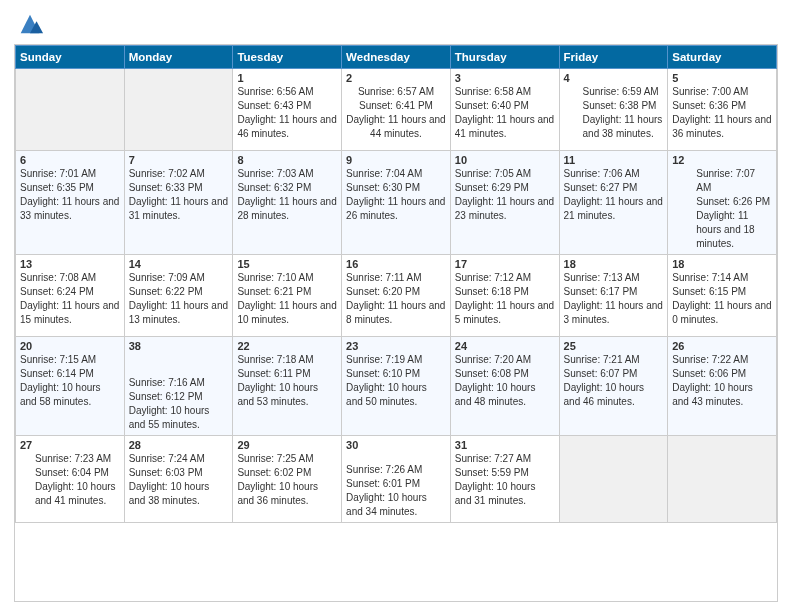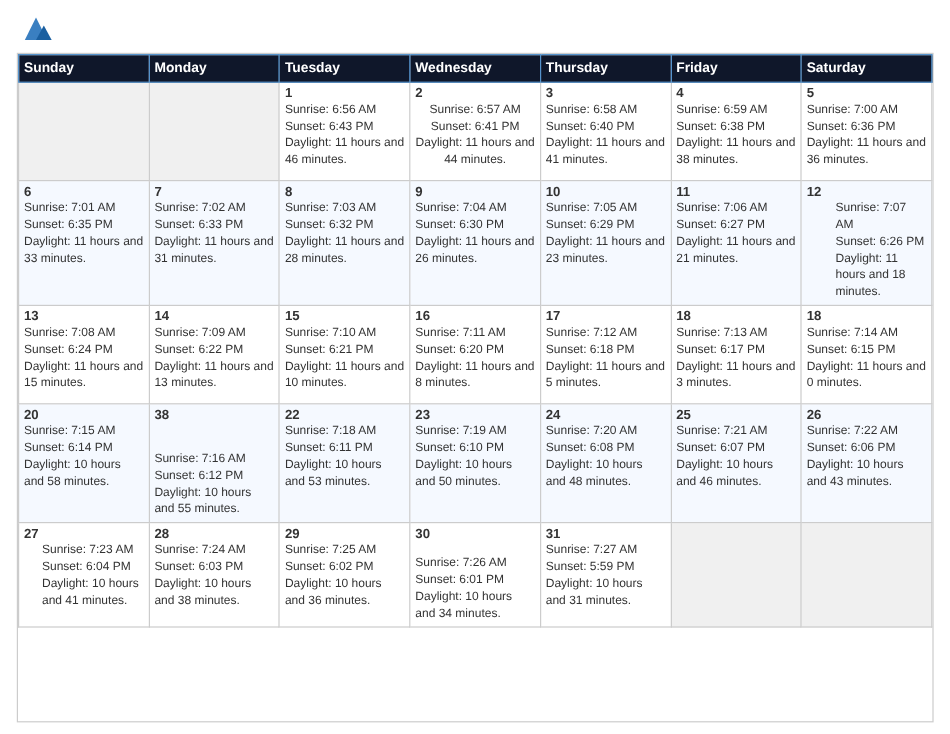--- a/index.html
+++ b/index.html
@@ -58,21 +58,21 @@
       border: 1px solid #ccc;
       border-collapse: collapse;
       width: 100%;
     }
     .calendar table {
       width: 100%;
       border-collapse: collapse;
       table-layout: fixed;
     }
     .calendar thead th {
-      background-color: #0f172a;
+      background-color: #0369a1;
       color: #fff;
       font-size: 11.5px;
       font-weight: bold;
       padding: 5px 4px;
       text-align: left;
       border: 1px solid #5593cc;
     }
     .calendar tbody td {
       border: 1px solid #ccc;
       vertical-align: top;
@@ -160,21 +160,21 @@
 Daylight: 11 hours and 44 minutes.</div>
             </td>
             <td>
               <span class="day-number">3</span>
               <div class="day-info" style="white-space: pre-line;">Sunrise: 6:58 AM
 Sunset: 6:40 PM
 Daylight: 11 hours and 41 minutes.</div>
             </td>
             <td>
               <span class="day-number">4</span>
-              <div class="day-info" style="white-space: pre-line;">Sunrise: 6:59 AM
+              <div class="day-info" style="white-space: pre-line; margin-left: 19px;">Sunrise: 6:59 AM
 Sunset: 6:38 PM
 Daylight: 11 hours and 38 minutes.</div>
             </td>
             <td>
               <span class="day-number">5</span>
               <div class="day-info" style="white-space: pre-line;">Sunrise: 7:00 AM
 Sunset: 6:36 PM
 Daylight: 11 hours and 36 minutes.</div>
             </td>
           </tr>

